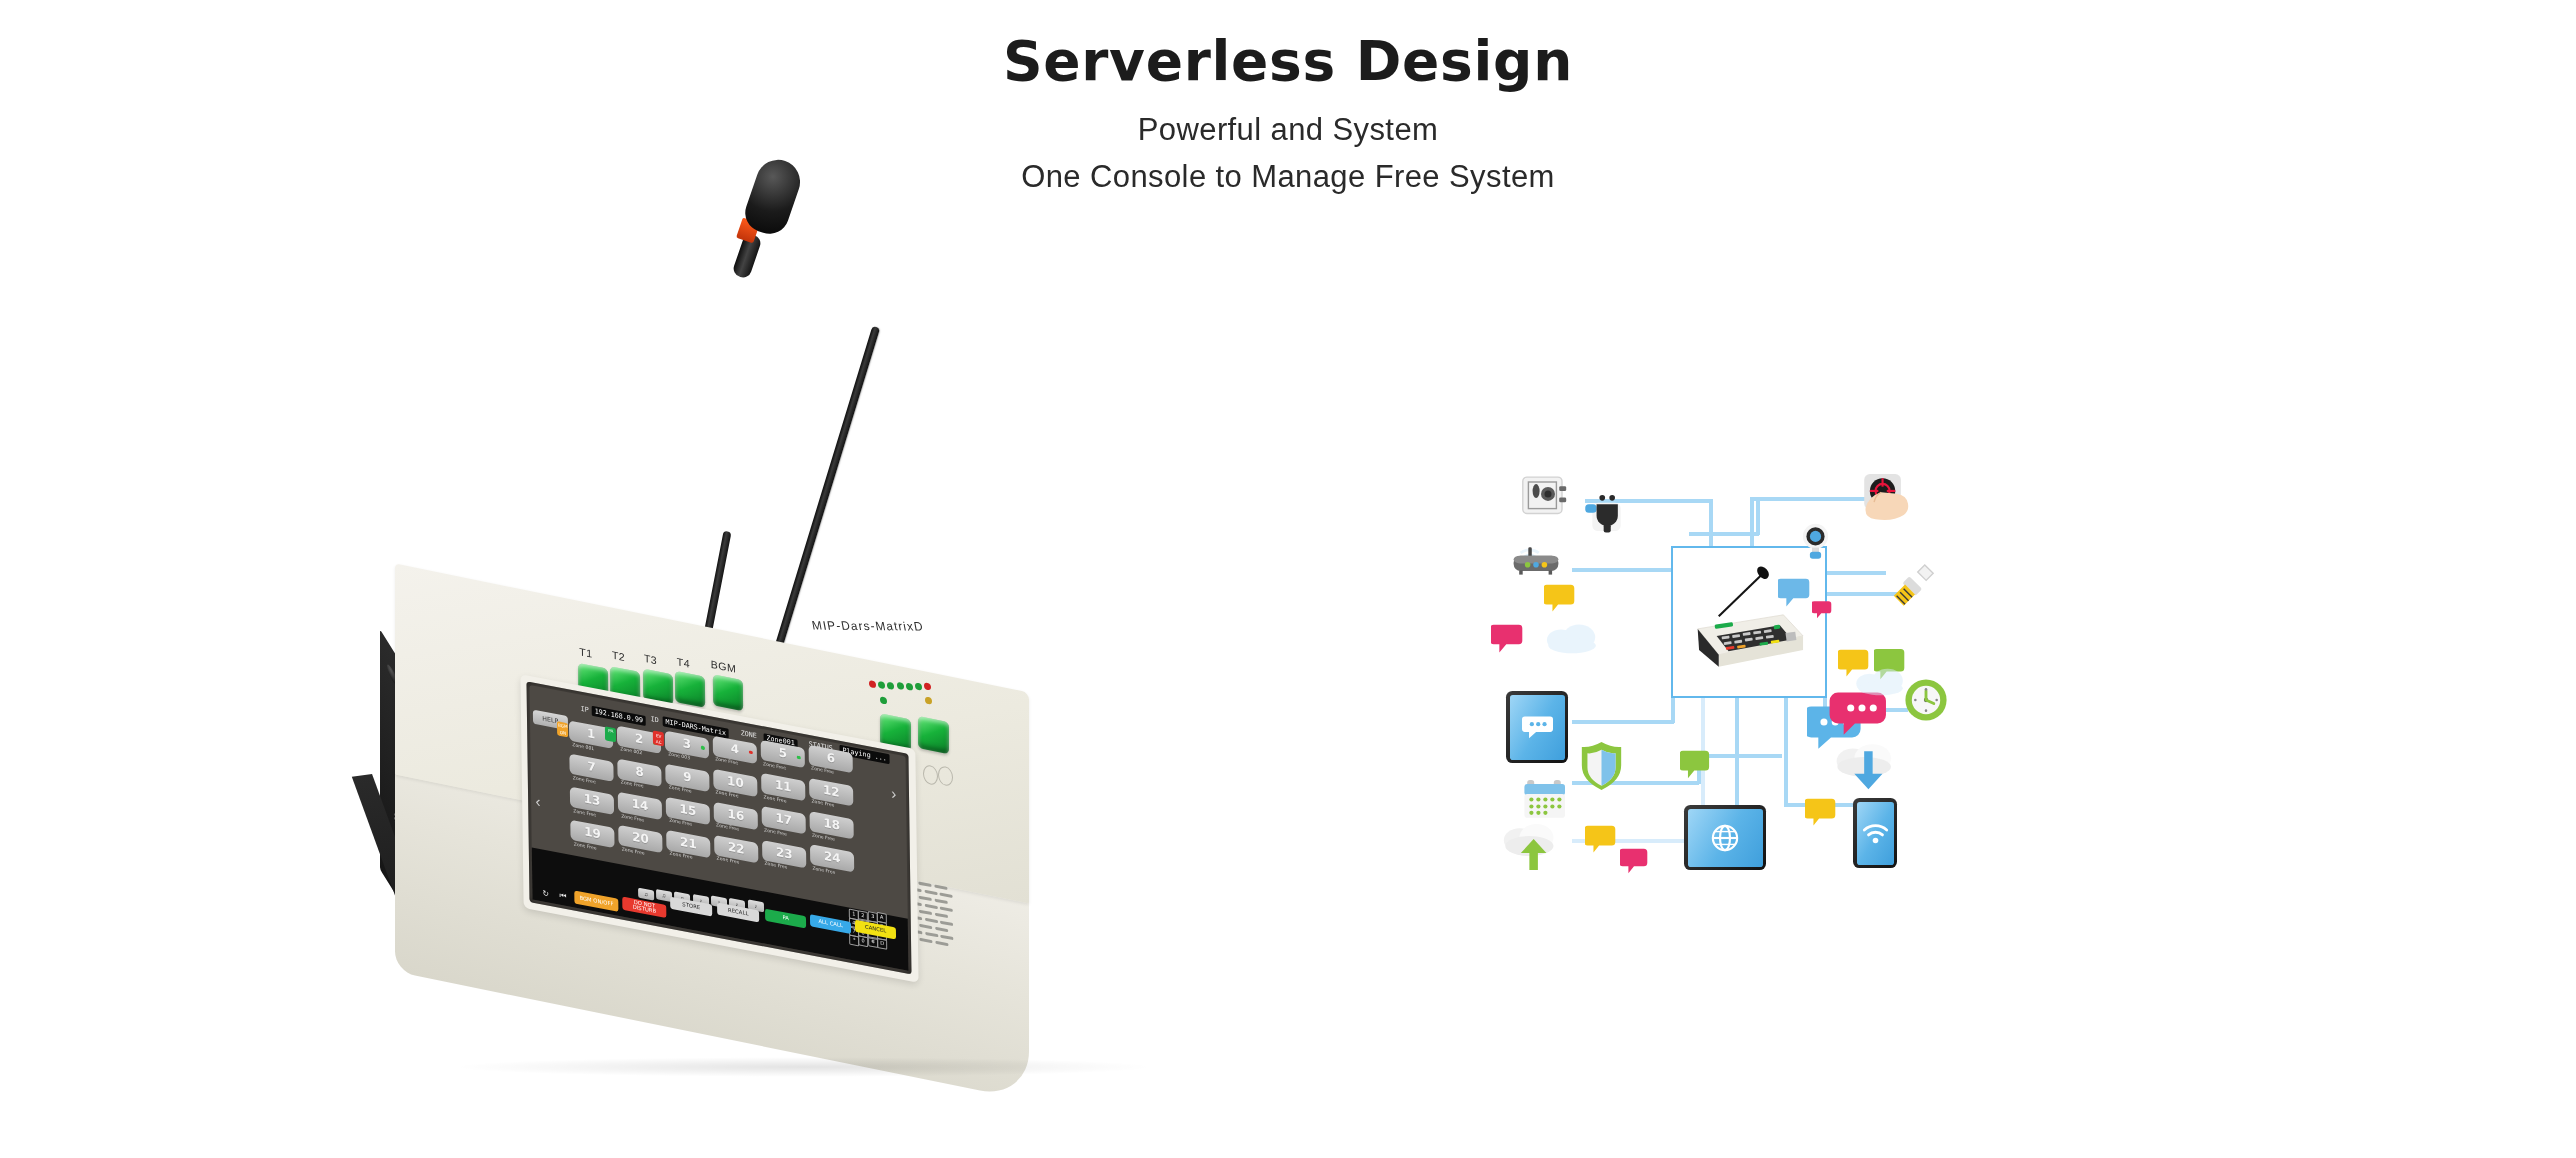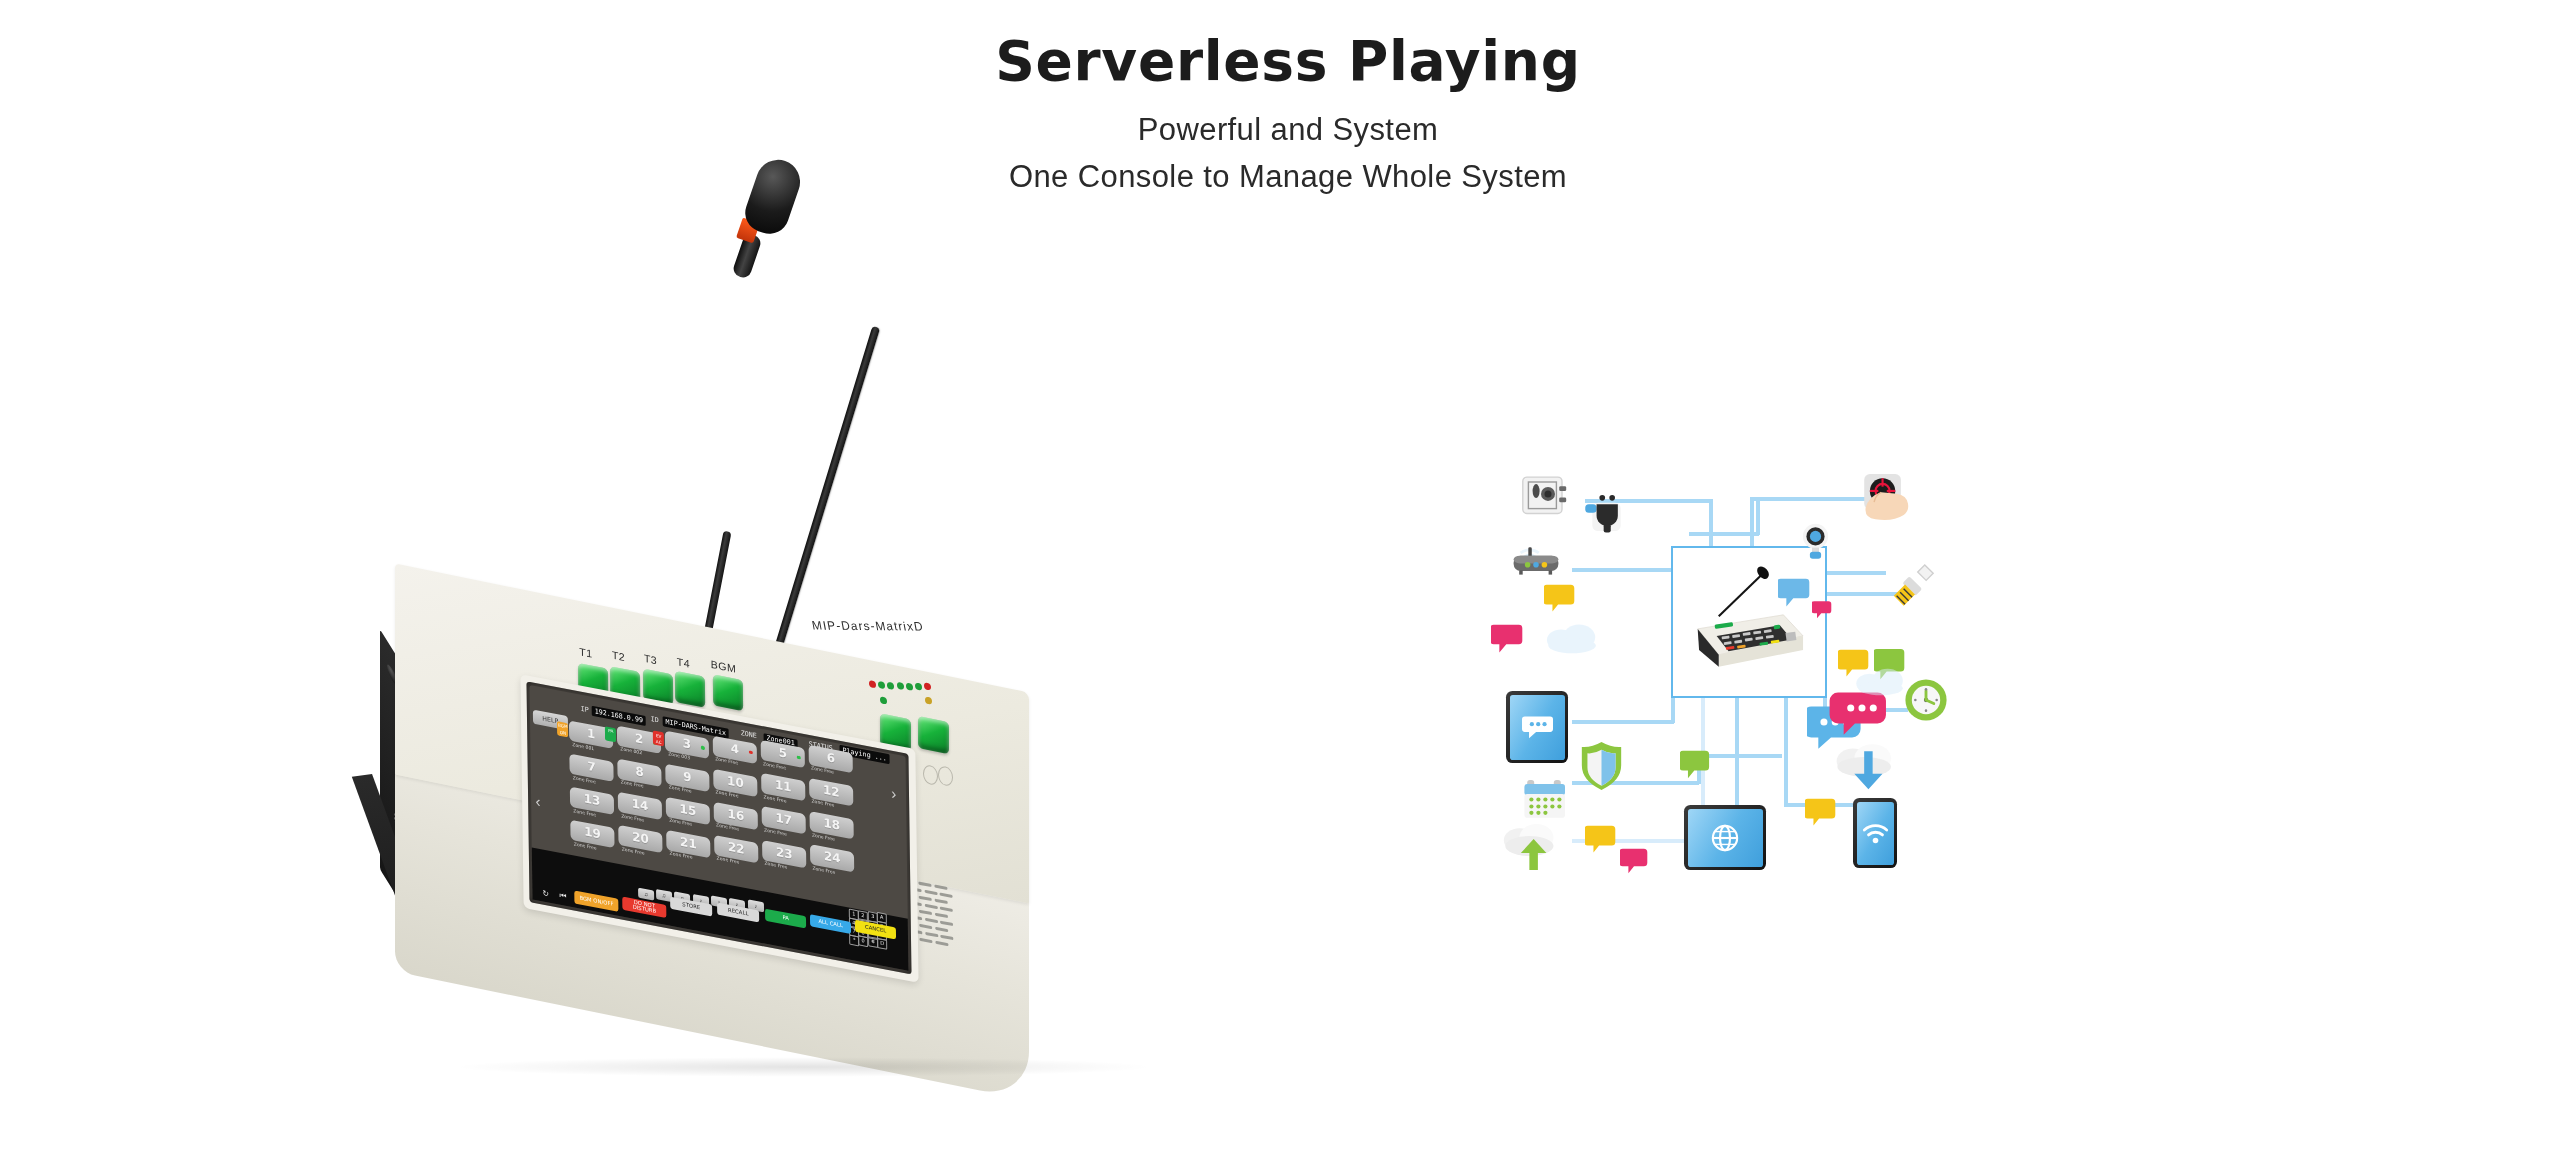--- a/index.html
+++ b/index.html
@@ -160,23 +160,23 @@
       display:flex;align-items:center;justify-content:center;}
 
   
   #photo-shadow{position:absolute;left:451px;top:1057px;width:705px;height:20px;
       background:radial-gradient(ellipse at center,rgba(0,0,0,.11),rgba(0,0,0,0) 70%);}
 </style>
 </head>
 <body>
 
 <div id="header">
-  <h1 id="page-title">Serverless Playing</h1>
+  <h1 id="page-title">Serverless Design</h1>
   <div id="sub1" class="subtitle">Powerful and System</div>
-  <div id="sub2" class="subtitle">One Console to Manage Whole System</div>
+  <div id="sub2" class="subtitle">One Console to Manage Free System</div>
 </div>
 
 <div id="console-photo">
 
   <div id="mic-stem"></div>
   <div id="mic-stem3"></div>
   <div id="mic-stem2"></div>
   <div id="mic-base"></div>
   <div id="mic-neck"></div>
   <div id="mic-ring"></div>

